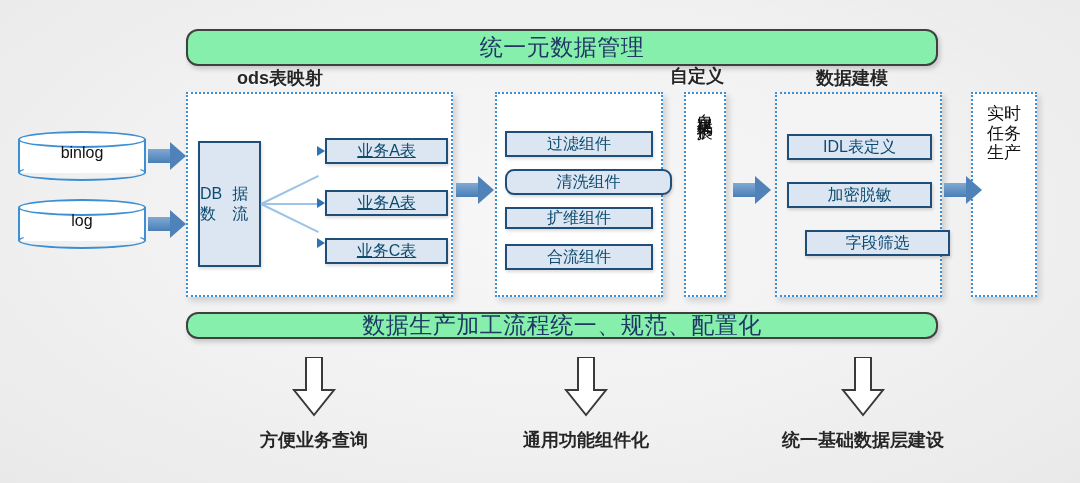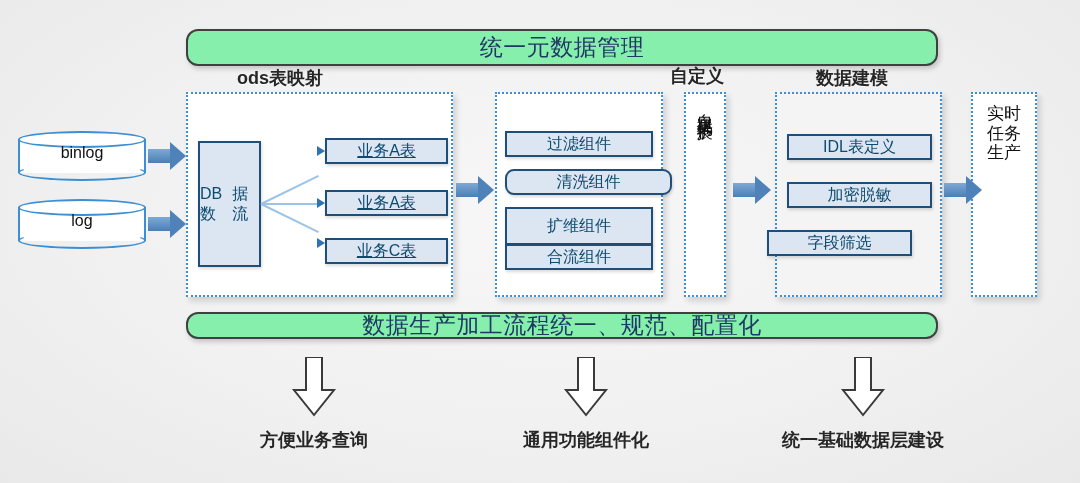--- a/index.html
+++ b/index.html
@@ -196,26 +196,26 @@
 
   <div class="thin" style="left:261px;top:203px;width:64px;transform:rotate(26deg);"></div>
   <div class="thinhead" style="left:317px;top:238px;"></div>
 
   <div class="pbox ul" style="left:325px;top:138px;width:123px;height:26px;">业务A表</div>
   <div class="pbox ul" style="left:325px;top:190px;width:123px;height:26px;">业务A表</div>
   <div class="pbox ul" style="left:325px;top:238px;width:123px;height:26px;">业务C表</div>
 
   <div class="pbox" style="left:505px;top:131px;width:148px;height:26px;">过滤组件</div>
   <div class="pbox" style="left:505px;top:169px;width:167px;height:26px;border-radius:9px;">清洗组件</div>
-  <div class="pbox" style="left:505px;top:207px;width:148px;height:38px;">扩维组件</div>
+  <div class="pbox" style="left:505px;top:207px;width:148px;height:22px;">扩维组件</div>
   <div class="pbox" style="left:505px;top:244px;width:148px;height:26px;">合流组件</div>
 
   <div class="pbox" style="left:787px;top:134px;width:145px;height:26px;">IDL表定义</div>
   <div class="pbox" style="left:787px;top:182px;width:145px;height:26px;">加密脱敏</div>
-  <div class="pbox" style="left:767px;top:230px;width:145px;height:26px;">字段筛选</div>
+  <div class="pbox" style="left:805px;top:230px;width:145px;height:26px;">字段筛选</div>
 
   <div class="banner" id="banner-bottom">数据生产加工流程统一、规范、配置化</div>
 
   <div class="downarrow" style="left:291px;top:357px;">
     <svg width="46" height="60" viewBox="0 0 46 60">
       <polygon points="15,0 31,0 31,33 43,33 23,58 3,33 15,33" fill="#ffffff" stroke="#3a3a3a" stroke-width="2"></polygon>
     </svg>
   </div>
   <div class="downarrow" style="left:563px;top:357px;">
     <svg width="46" height="60" viewBox="0 0 46 60">

